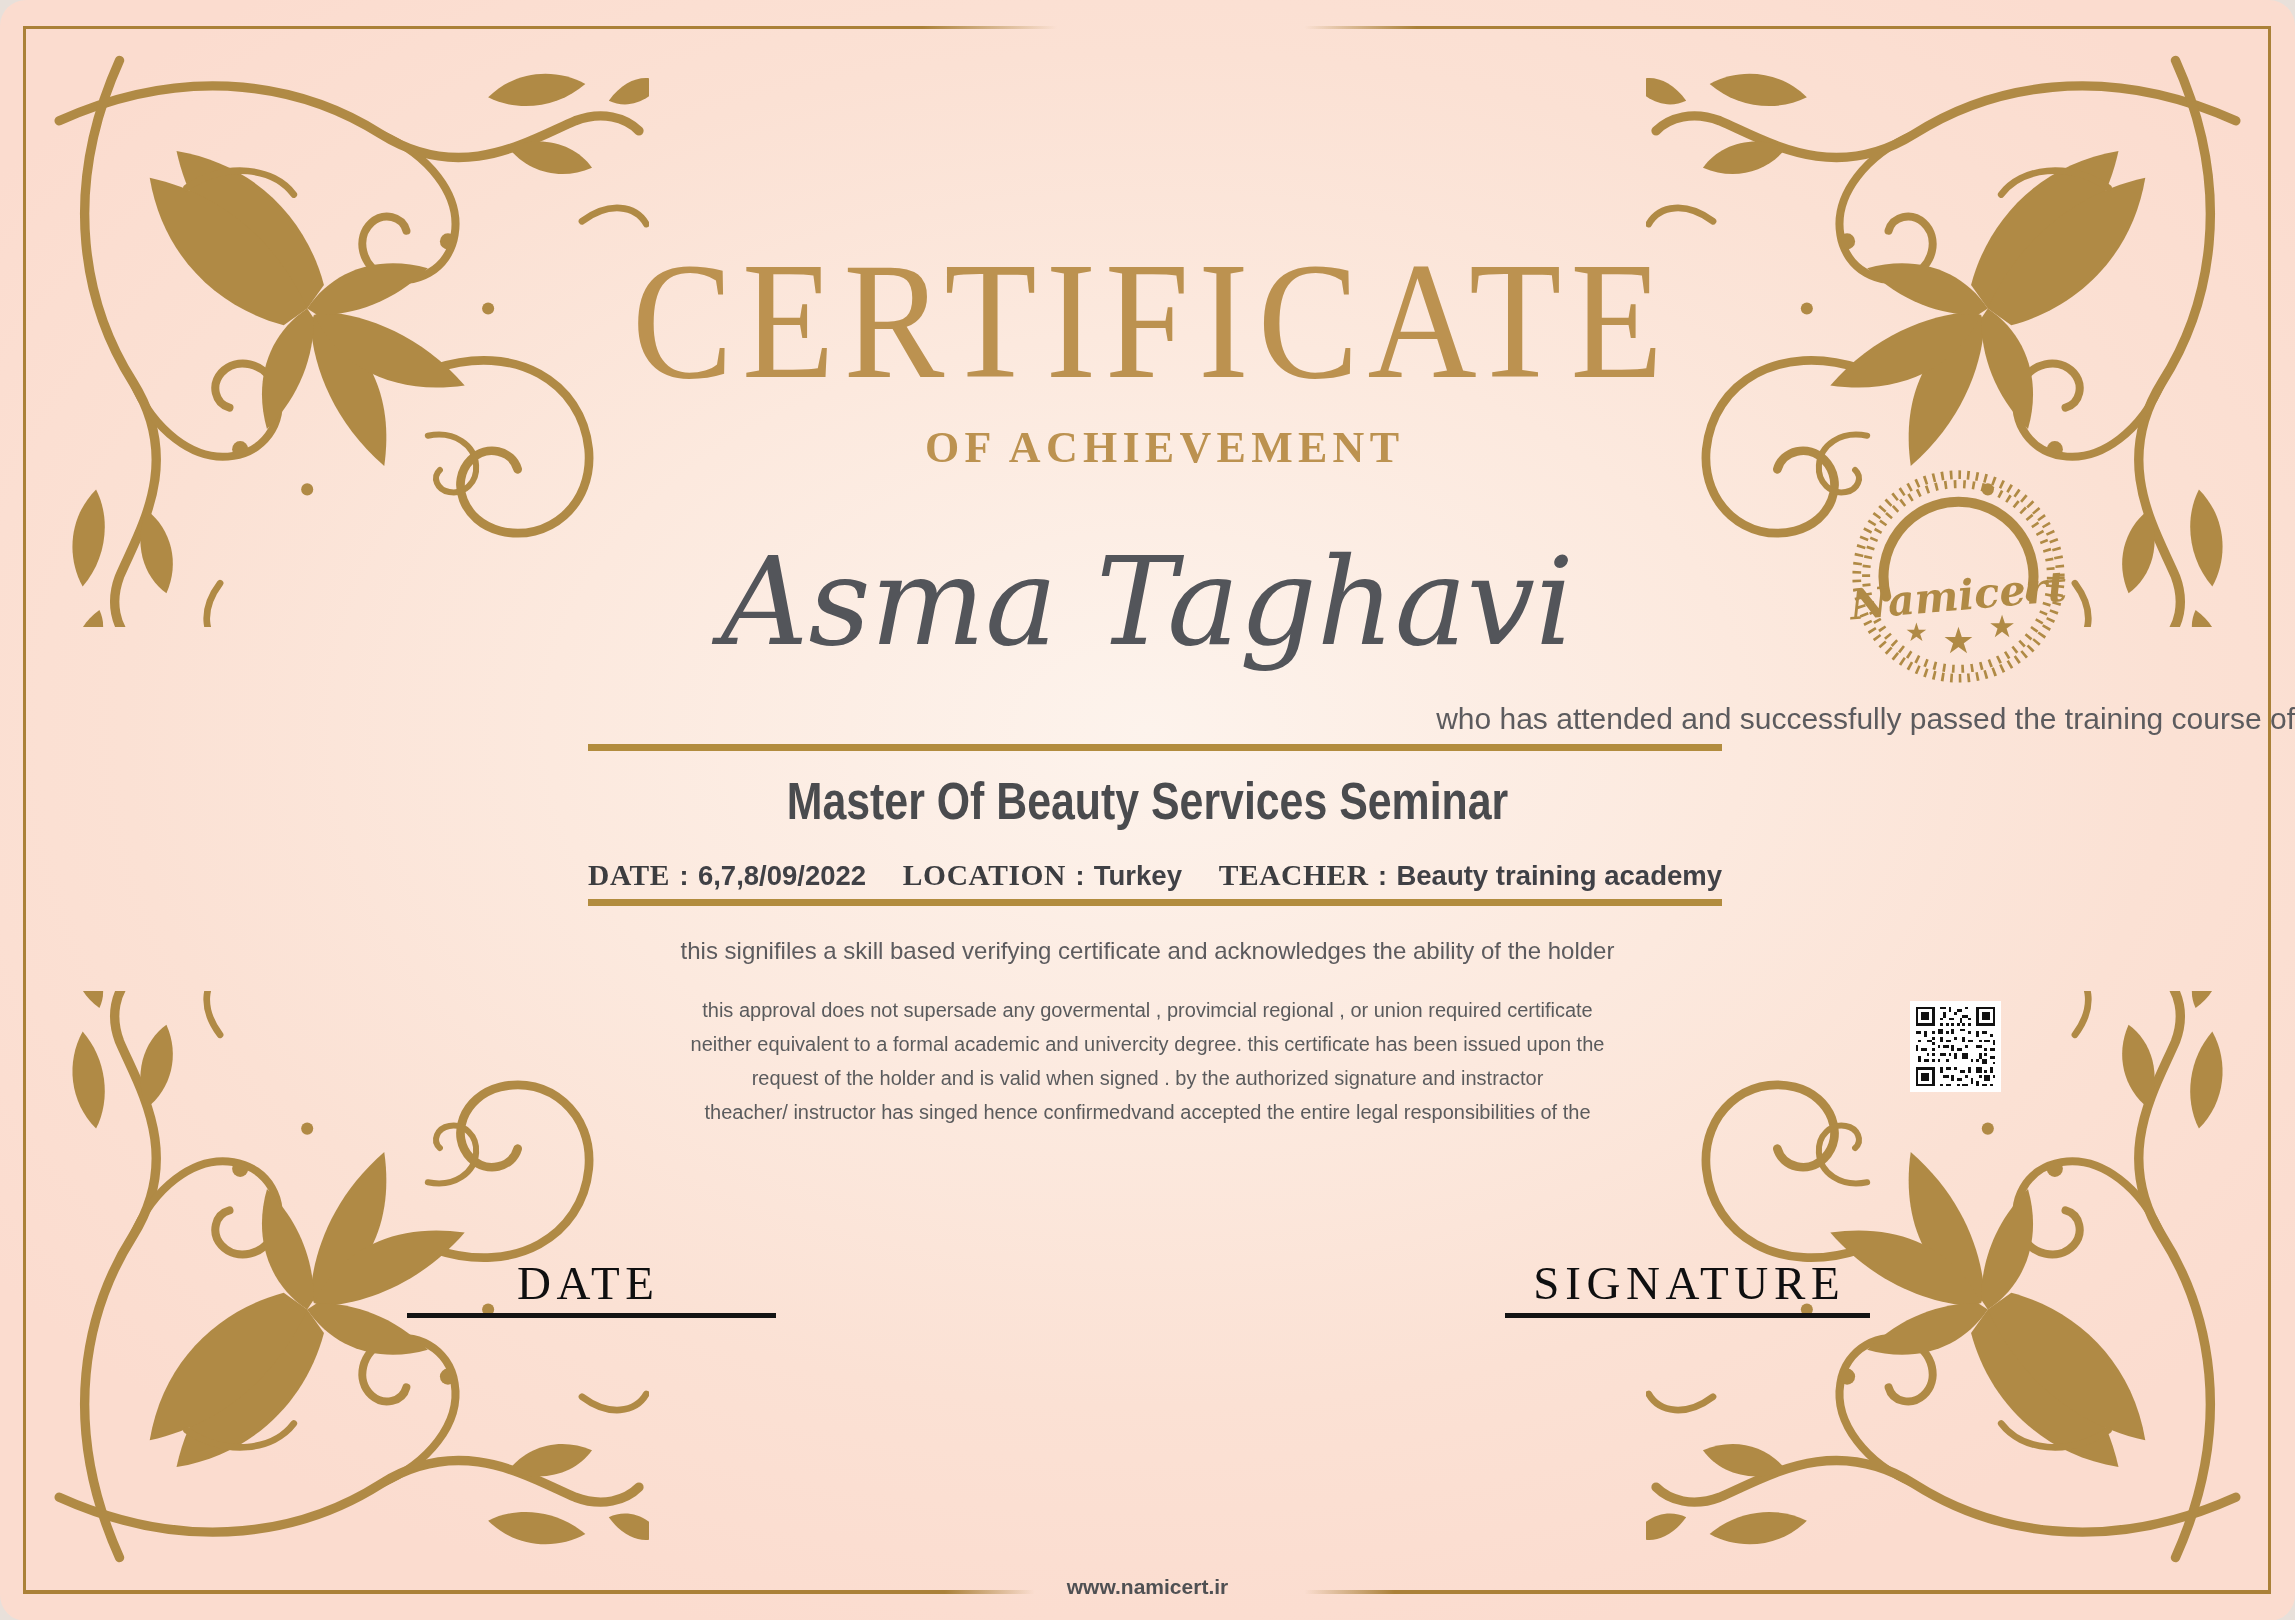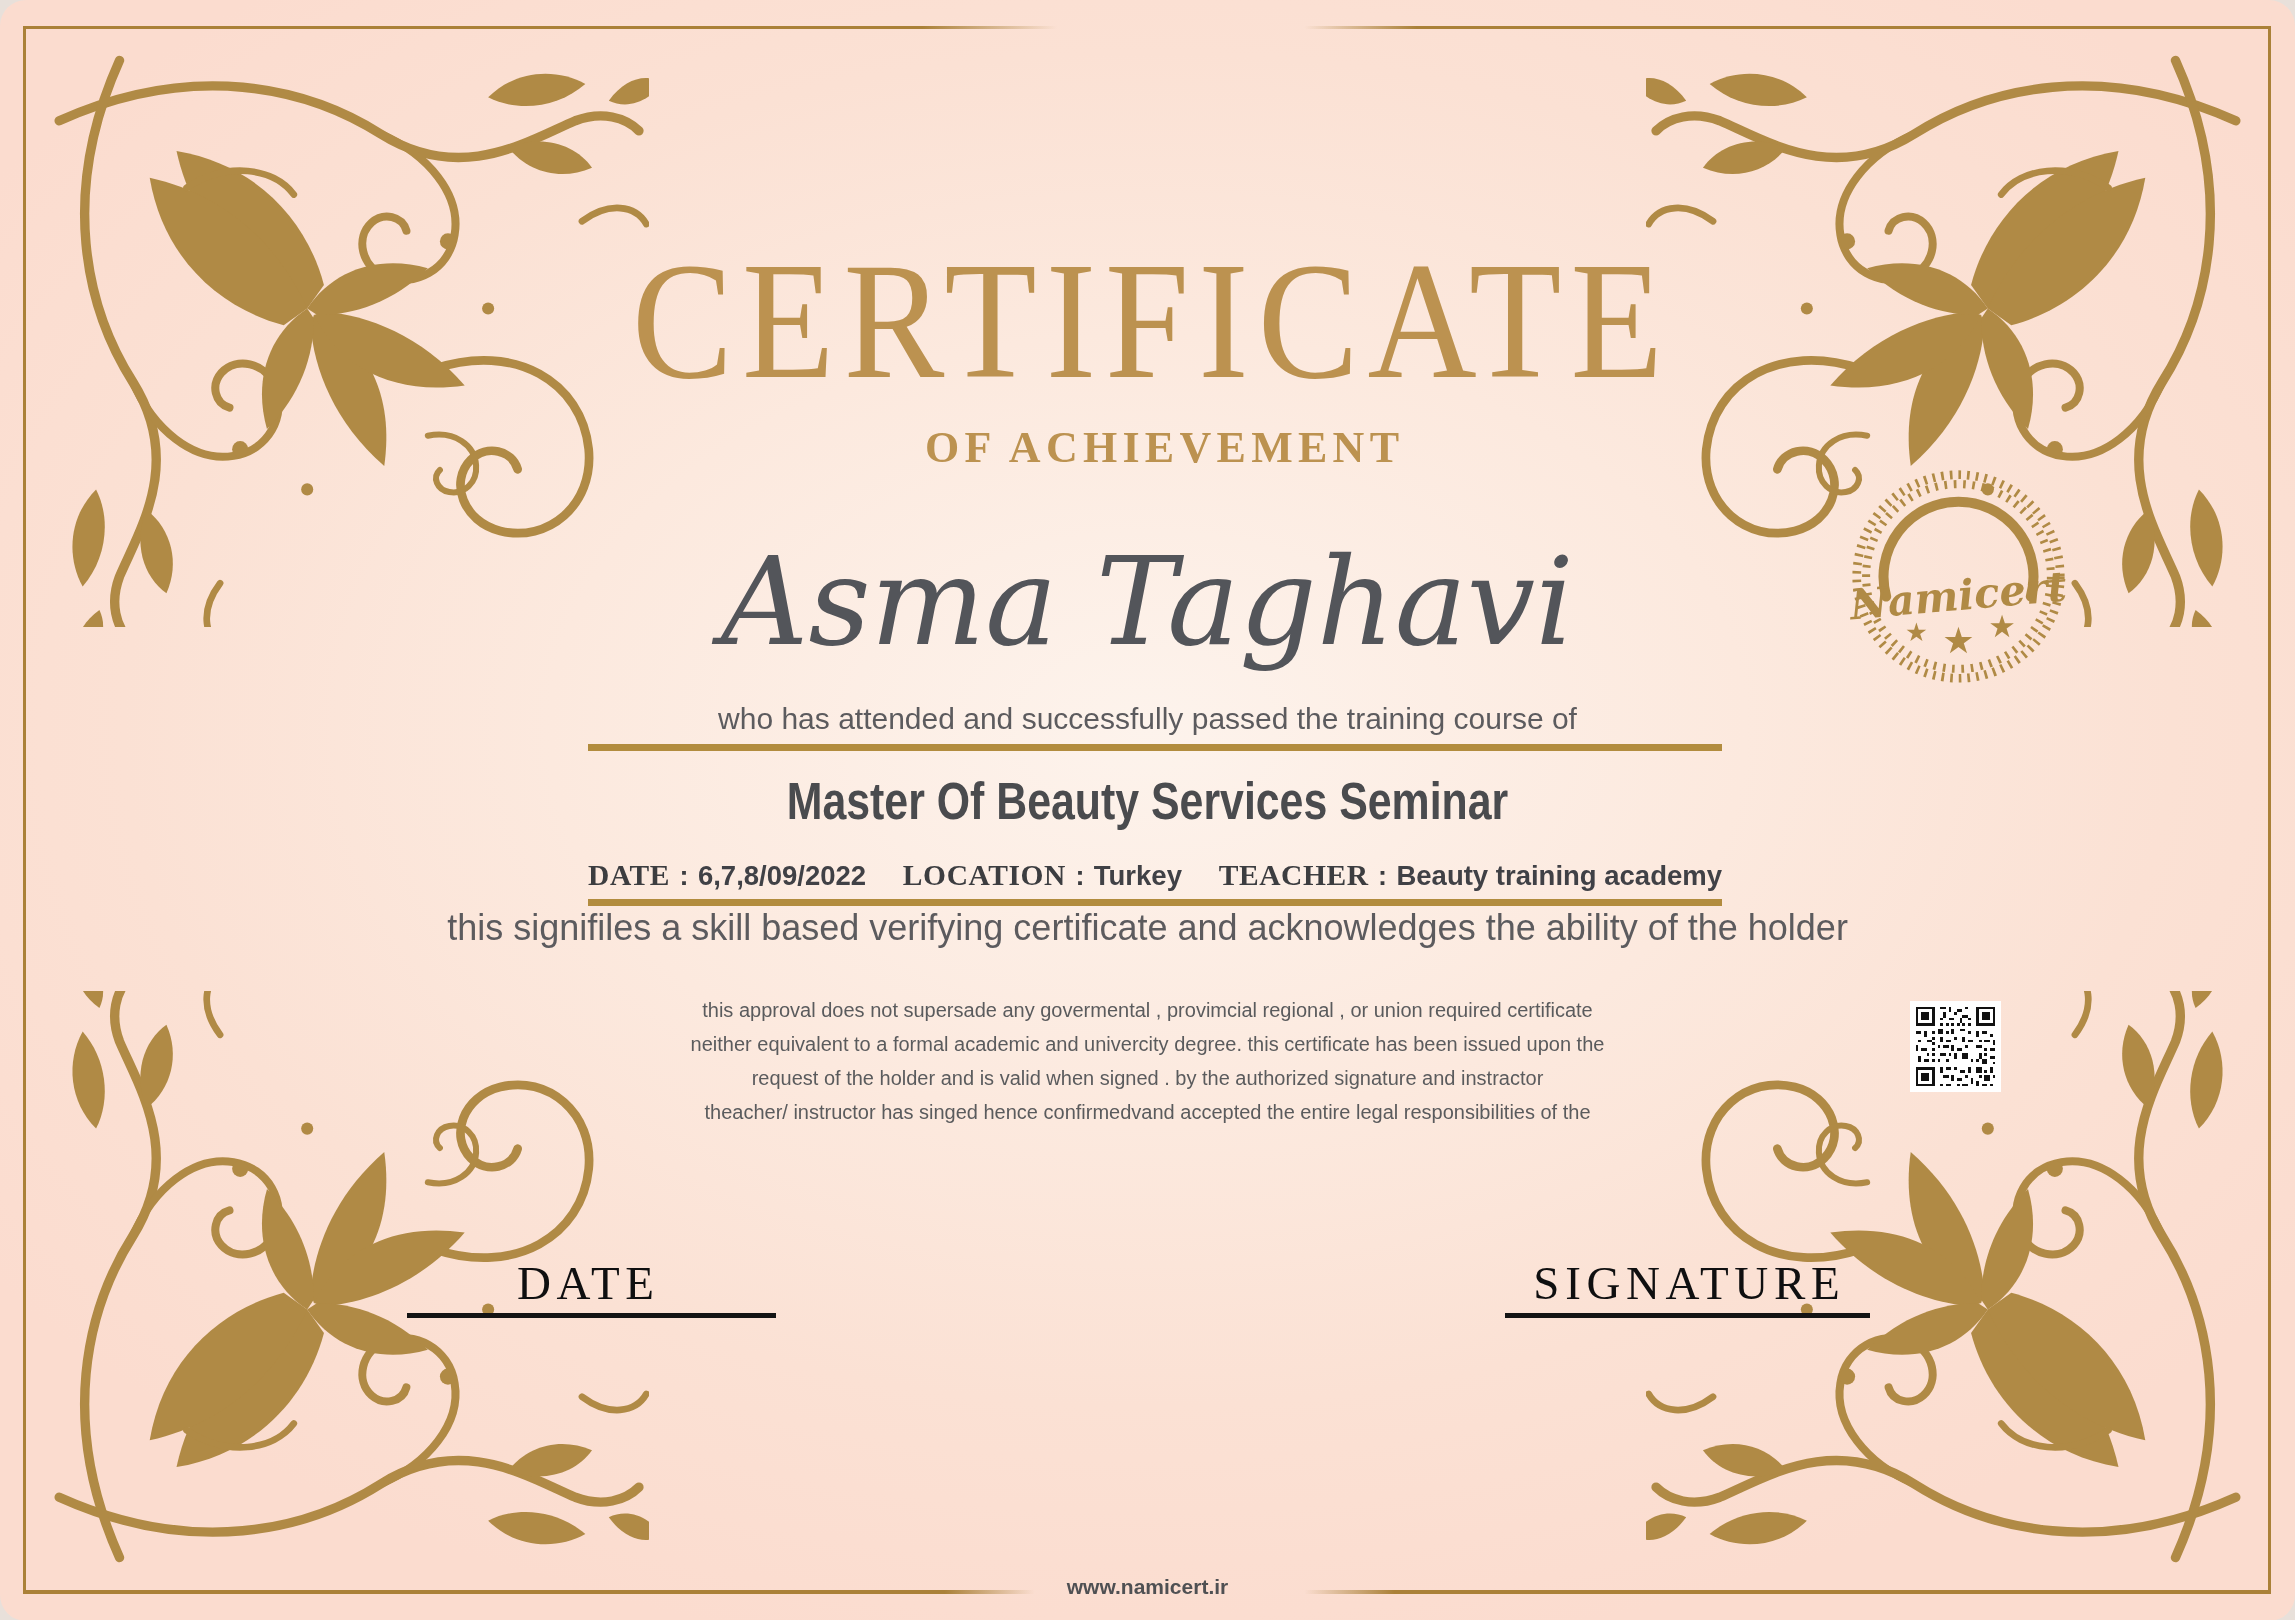--- a/index.html
+++ b/index.html
@@ -56,20 +56,21 @@
     top:524px;
     font-family:"DejaVu Serif","Liberation Serif",serif;
     font-style:italic;
     font-size:121px;line-height:1.3;
     color:#53555a;
   }
   .lead-in{
     top:702px;
     font-size:30px;line-height:1.1;
     color:#5c5b5e;
+    text-align:right;
   }
   .gold-rule{position:absolute;left:588px;width:1134px;height:7.4px;background:#b28c3e;}
   .rule-1{top:744px;}
   .rule-2{top:899px;}
   .course{
     top:776px;
     font-size:51px;line-height:1;font-weight:700;
     color:#4a4b4e;
     transform:scaleX(0.84);
   }
@@ -78,22 +79,22 @@
     display:flex;justify-content:space-between;align-items:baseline;
   }
   .detail{white-space:nowrap;}
   .detail .lbl{
     font-family:"Liberation Serif",serif;
     font-weight:700;font-size:29.5px;color:#3c3d40;letter-spacing:0.02em;
   }
   .detail .sep{font-weight:700;font-size:27px;color:#3c3d40;padding:0 9.4px;}
   .detail .val{font-weight:700;font-size:27.5px;color:#404146;}
   .statement{
-    top:907px;
-    font-size:36px;line-height:1.15;
+    top:937px;
+    font-size:24px;line-height:1.15;
     color:#5c5b5e;
   }
   .disclaimer{
     top:993px;
     font-size:20px;line-height:34px;
     color:#5a5b5d;
   }
   .sig-label{
     position:absolute;top:1260px;width:375px;
     text-align:center;

